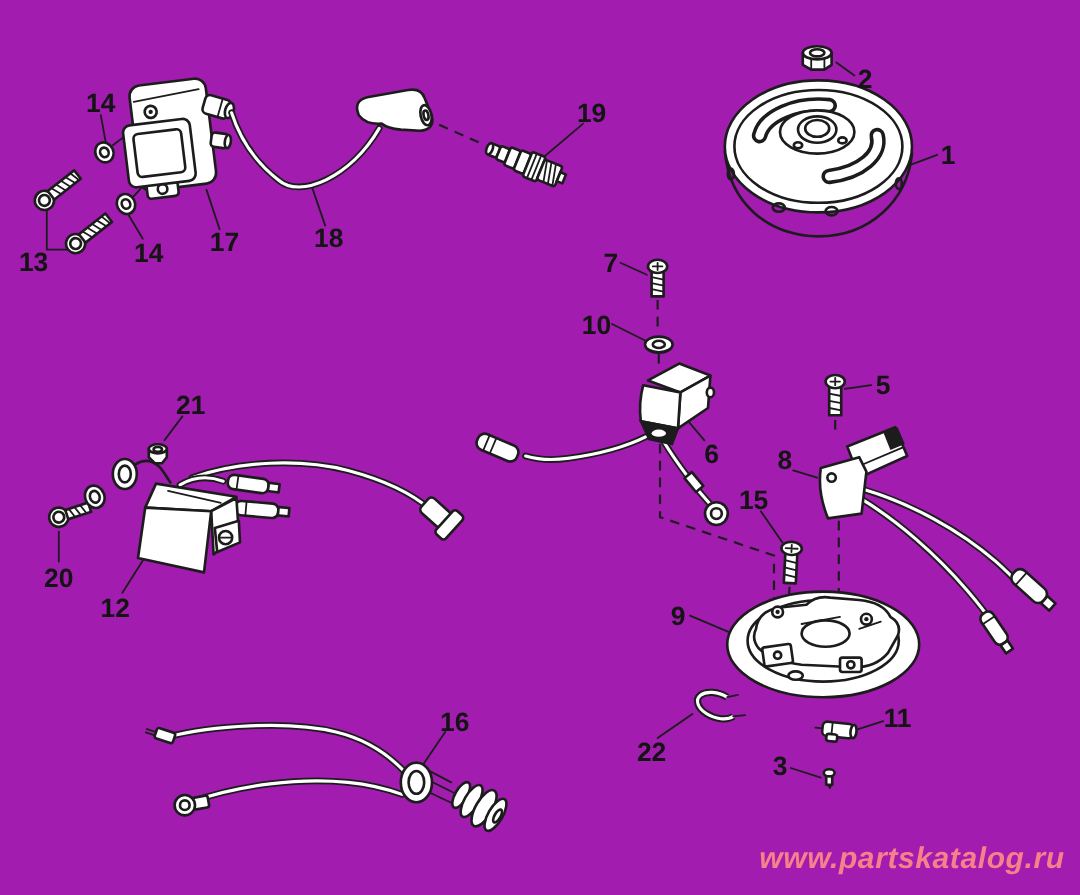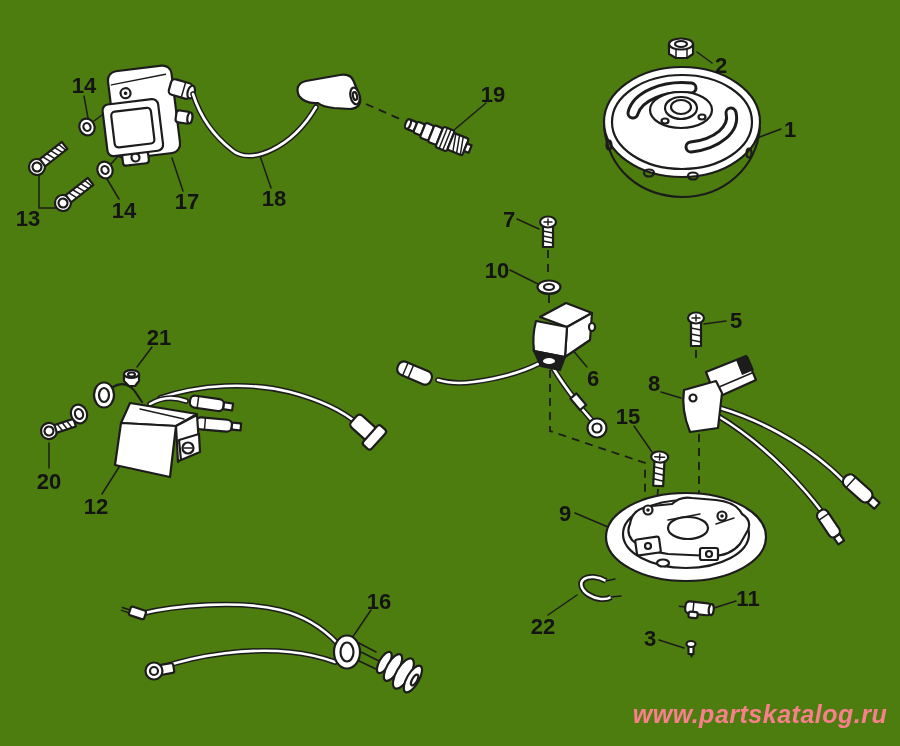--- a/index.html
+++ b/index.html
@@ -1,16 +1,16 @@
 <!DOCTYPE html>
 <html><head>
 <meta charset="utf-8">
 <style>
   html,body{margin:0;padding:0;background:#fff;}
-  .stage{position:relative;width:900px;height:746px;background:#4d7c0f;overflow:hidden;
+  .stage{position:relative;width:900px;height:746px;background:#a21caf;overflow:hidden;
          font-family:"Liberation Sans",sans-serif;}
   svg{position:absolute;left:0;top:0;}
   .ln{fill:none;stroke:#1c1c1c;stroke-width:2.2;stroke-linecap:round;stroke-linejoin:round;}
   .lnf{fill:#fff;stroke:#1c1c1c;stroke-width:2.2;stroke-linejoin:round;}
   .thin{fill:none;stroke:#1c1c1c;stroke-width:1.5;stroke-linecap:round;}
   .wireB{fill:none;stroke:#1c1c1c;stroke-width:5.6;stroke-linecap:round;}
   .wireW{fill:none;stroke:#ffffff;stroke-width:2.6;stroke-linecap:round;}
   .dash{fill:none;stroke:#1c1c1c;stroke-width:1.8;stroke-dasharray:8 6;}
   .callout{font-family:"Liberation Sans",sans-serif;font-size:22px;font-weight:bold;fill:#141414;}
   .wm{font-family:"Liberation Sans",sans-serif;font-size:25px;font-weight:bold;font-style:italic;letter-spacing:.5px;}

